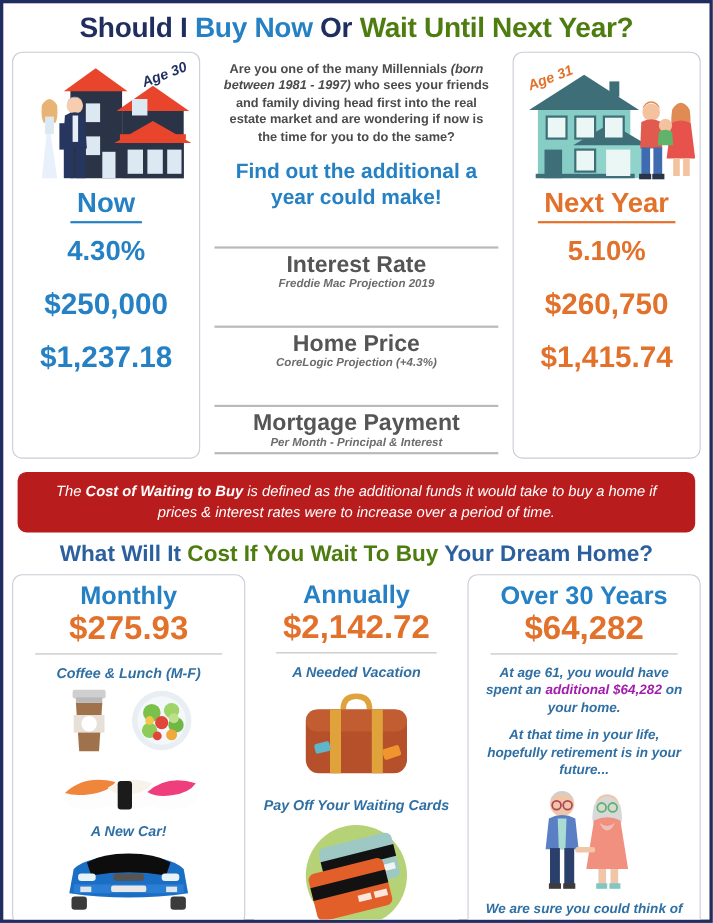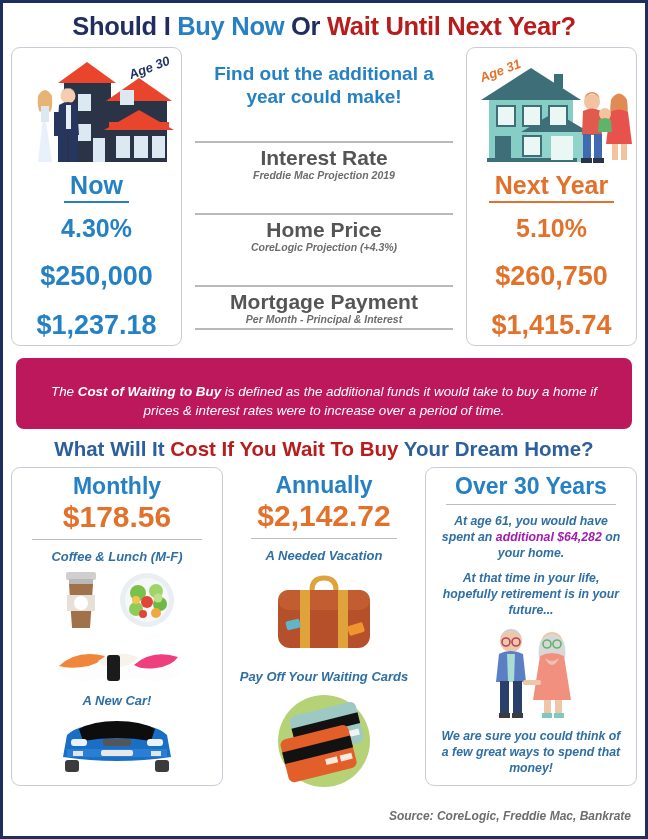--- a/index.html
+++ b/index.html
@@ -22,21 +22,21 @@
   .headline{
     text-align:center;
     font-size:25.5px;
     font-weight:bold;
     letter-spacing:-0.3px;
     margin:9px 0 6px 0;
     white-space:nowrap;
   }
   .h-navy{color:#1f2e5e;}
   .h-blue{color:#2581c4;}
-  .h-orange{color:#b91c1c;margin-top:22px;}
+  .h-orange{color:#4d7c0f;margin-top:22px;}
 
   
   .top{
     display:flex;
     padding:0 8px;
     gap:7px;
     align-items:stretch;
   }
   .card{
     border:1px solid #c9ccd6;
@@ -104,28 +104,28 @@
     text-align:center;
     margin-top:32px;
   }
   .metric:last-of-type{border-bottom:2px solid #b9b9b9;padding-bottom:3px;}
   .metric .m-t{font-size:21px;font-weight:bold;color:#555555;line-height:1.1;}
   .metric .m-s{font-size:10.5px;font-style:italic;font-weight:bold;color:#6c6c6c;}
 
   
   .banner{
     margin:12px 13px 0 13px;
-    background:#be185d;
+    background:#b91c1c;
     border-radius:8px;
     color:#ffffff;
     text-align:center;
     font-style:italic;
     font-size:13.4px;
     line-height:1.42;
-    padding:24px 16px 9px 16px;
+    padding:8px 16px 9px 16px;
     box-sizing:border-box;
   }
   .banner b{font-weight:bold;}
 
   .subhead{
     text-align:center;
     font-size:20.5px;
     font-weight:bold;
     margin:8px 0 6px 0;
     white-space:nowrap;
@@ -223,20 +223,21 @@
           <rect x="38" y="60" width="5" height="24" fill="#27365e"></rect>
         </svg>
       </div>
       <div class="side-title blue-txt"><span>Now</span></div>
       <div class="val v1 blue-txt">4.30%</div>
       <div class="val v2 blue-txt">$250,000</div>
       <div class="val v3 blue-txt">$1,237.18</div>
     </div>
 
     <div class="col-mid">
+      <div class="intro"><span>Are you one of the many Millennials </span><i>(born between 1981 - 1997)</i><span> who sees your friends and family diving head first into the real estate market and are wondering if now is the time for you to do the same?</span></div>
       <div class="findout">Find out the additional a year could make!</div>
 
       <div class="metric">
         <div class="m-t">Interest Rate</div>
         <div class="m-s">Freddie Mac Projection 2019</div>
       </div>
       <div class="metric">
         <div class="m-t">Home Price</div>
         <div class="m-s">CoreLogic Projection (+4.3%)</div>
       </div>
@@ -290,21 +291,21 @@
   </div>
 
   <div class="banner"><span>The </span><b>Cost of Waiting to Buy</b><span> is defined as the additional funds it would take to buy a home if prices &amp; interest rates were to increase over a period of time.</span></div>
 
   <div class="subhead"><span class="h-navy" style="color:#2c5f9e">What Will It </span><span class="h-orange">Cost If You Wait To Buy </span><span style="color:#2c5f9e">Your Dream Home?</span></div>
 
   <div class="bottom">
 
     <div class="bcard b1">
       <div class="b-title">Monthly</div>
-      <div class="b-amt">$178.56</div>
+      <div class="b-amt">$275.93</div>
       <div class="rule"></div>
 
       <div class="b-label">Coffee &amp; Lunch (M-F)</div>
       <div class="art">
         <svg width="50" height="62" viewBox="0 0 50 62">
           <rect x="10" y="3" width="30" height="8" rx="2" fill="#cfcfcf"></rect>
           <rect x="13" y="10" width="24" height="5" fill="#b9b9b9"></rect>
           <path d="M13 15 l3 44 l18 0 l3 -44z" fill="#a0724c"></path>
           <rect x="11" y="26" width="28" height="16" fill="#e6e0d8"></rect>
           <circle cx="25" cy="34" r="7" fill="#ffffff"></circle>
@@ -387,20 +388,21 @@
             <rect x="12" y="54" width="70" height="12" fill="#121212"></rect>
             <rect x="52" y="71" width="12" height="6" fill="#fbe7dc"></rect>
             <rect x="67" y="71" width="12" height="6" fill="#fbe7dc"></rect>
           </g>
         </svg>
       </div>
     </div>
 
     <div class="bcard b3">
       <div class="b-title">Over 30 Years</div>
+      <div class="b-amt">$64,282</div>
       <div class="rule"></div>
 
       <div class="b-note"><span>At age 61, you would have spent an </span><em>additional $64,282</em><span> on your home.</span></div>
       <div class="b-note">At that time in your life, hopefully retirement is in your future...</div>
 
       <div class="art">
         <svg width="120" height="96" viewBox="0 0 120 96">
 
           <circle cx="40" cy="17" r="11" fill="#f0c6a8"></circle>
           <path d="M29 14 q11 -13 22 0 q-3 -9 -11 -9 q-8 0 -11 9z" fill="#cfcfcf"></path>

